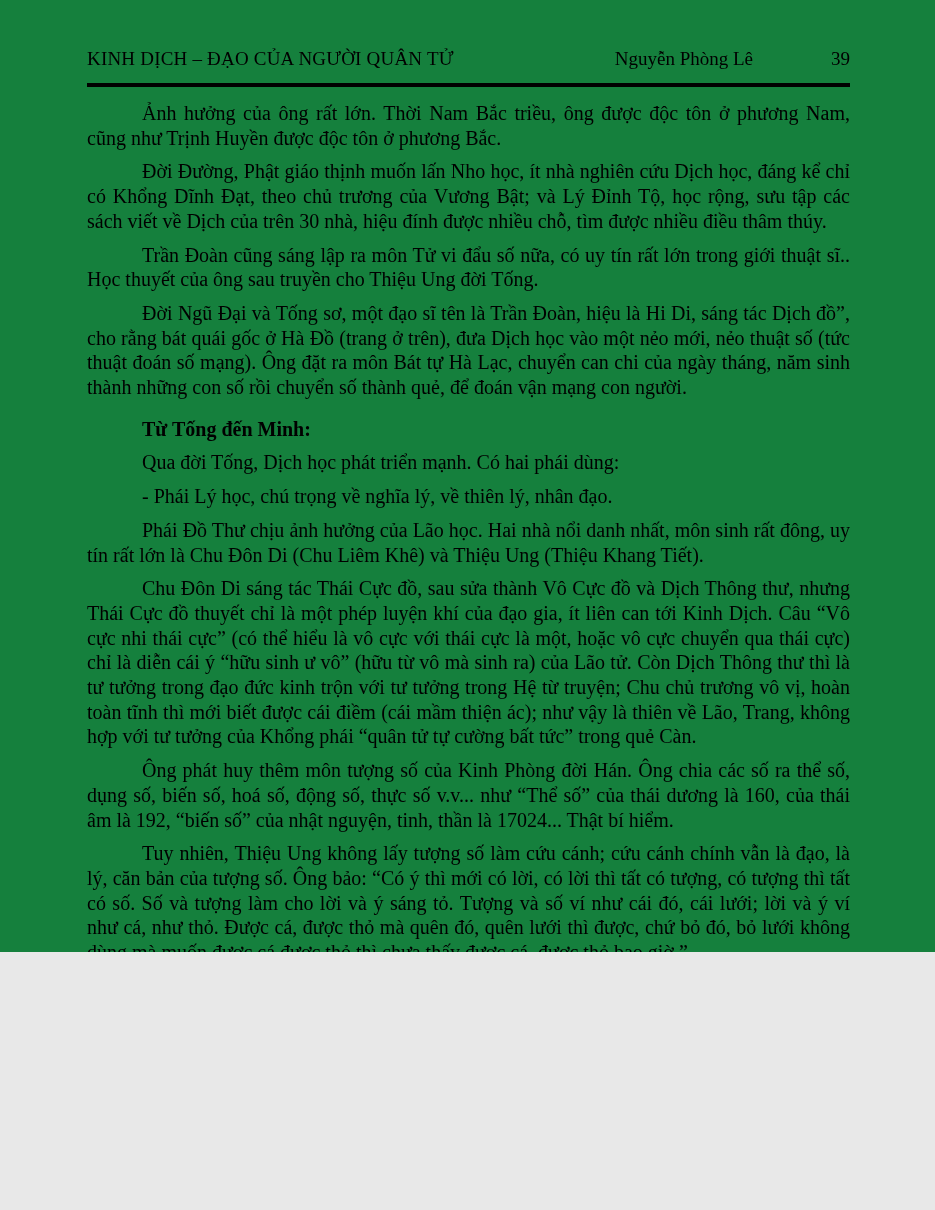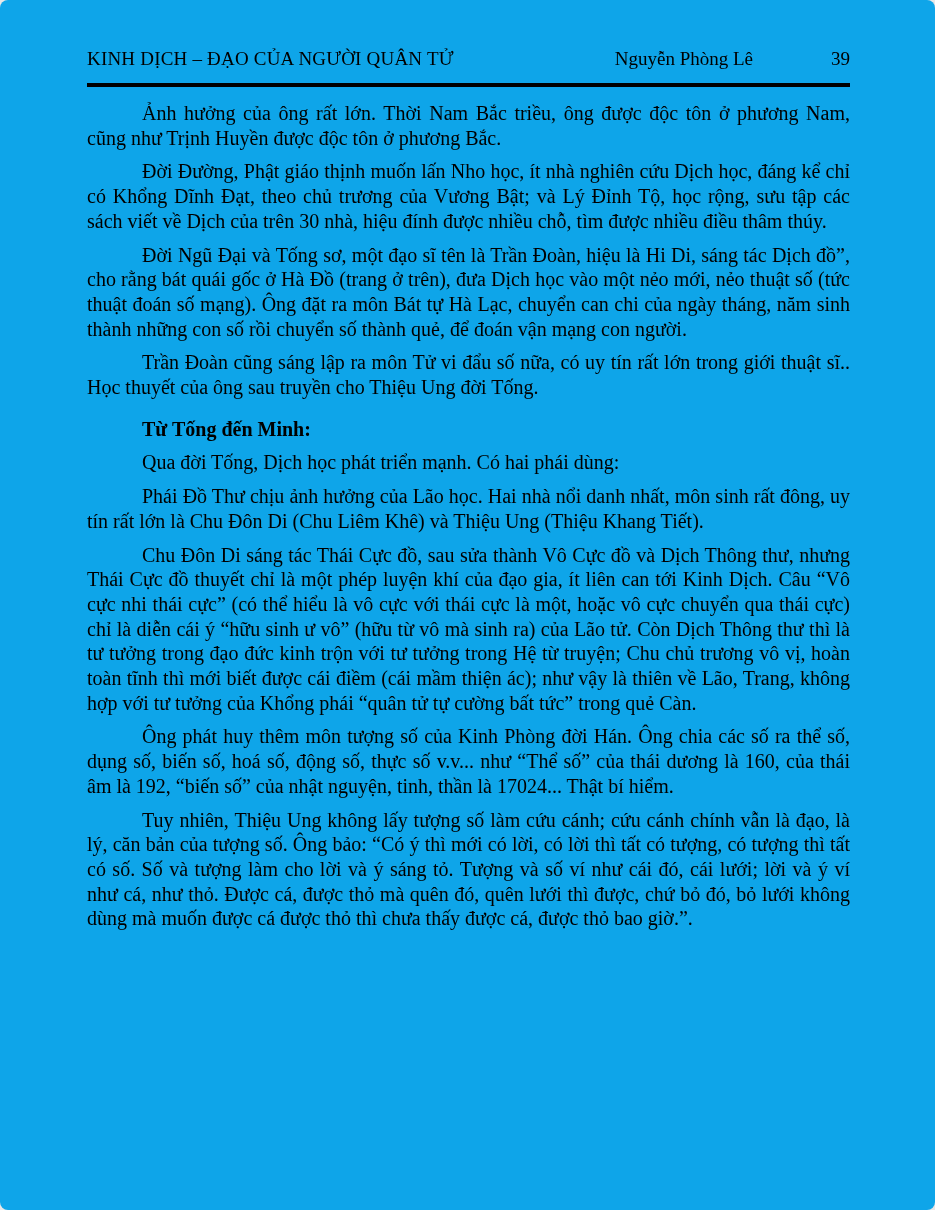--- a/index.html
+++ b/index.html
@@ -3,29 +3,28 @@
 <meta charset="utf-8">
 <style>
   html, body {
     margin: 0;
     padding: 0;
     background: #e8e8e8;
   }
   .page {
     position: relative;
     width: 935px;
-    height: 1210px;
+    height: 952px;
     margin: 0 auto;
-    background: #0ea5e9;
+    background: #15803d;
     box-sizing: border-box;
     padding: 48px 85px 0 87px;
     font-family: "Liberation Serif", "DejaVu Serif", serif;
     color: #000000;
     overflow: hidden;
-    border-radius: 8px;
   }
   .header {
     display: flex;
     justify-content: space-between;
     align-items: baseline;
     font-size: 19px;
     white-space: nowrap;
   }
   .header .book-title {
     flex: 1 1 auto;
@@ -68,23 +67,24 @@
     <span class="book-title">KINH DỊCH – ĐẠO CỦA NGƯỜI QUÂN TỬ</span>
     <span class="author">Nguyễn Phòng Lê</span>
     <span class="page-number">39</span>
   </div>
 
   <hr class="header-rule">
 
   <div class="body-text">
     <p>Ảnh hưởng của ông rất lớn. Thời Nam Bắc triều, ông được độc tôn ở phương Nam, cũng như Trịnh Huyền được độc tôn ở phương Bắc.</p>
     <p>Đời Đường, Phật giáo thịnh muốn lấn Nho học, ít nhà nghiên cứu Dịch học, đáng kể chỉ có Khổng Dĩnh Đạt, theo chủ trương của Vương Bật; và Lý Đỉnh Tộ, học rộng, sưu tập các sách viết về Dịch của trên 30 nhà, hiệu đính được nhiều chỗ, tìm được nhiều điều thâm thúy.</p>
+    <p>Trần Đoàn cũng sáng lập ra môn Tử vi đẩu số nữa, có uy tín rất lớn trong giới thuật sĩ.. Học thuyết của ông sau truyền cho Thiệu Ung đời Tống.</p>
     <p>Đời Ngũ Đại và Tống sơ, một đạo sĩ tên là Trần Đoàn, hiệu là Hi Di, sáng tác Dịch đồ”, cho rằng bát quái gốc ở Hà Đồ (trang ở trên), đưa Dịch học vào một nẻo mới, nẻo thuật số (tức thuật đoán số mạng). Ông đặt ra môn Bát tự Hà Lạc, chuyển can chi của ngày tháng, năm sinh thành những con số rồi chuyển số thành quẻ, để đoán vận mạng con người.</p>
-    <p>Trần Đoàn cũng sáng lập ra môn Tử vi đẩu số nữa, có uy tín rất lớn trong giới thuật sĩ.. Học thuyết của ông sau truyền cho Thiệu Ung đời Tống.</p>
     <p class="section-heading">Từ Tống đến Minh:</p>
     <p>Qua đời Tống, Dịch học phát triển mạnh. Có hai phái dùng:</p>
+    <p class="list-item">- Phái Lý học, chú trọng về nghĩa lý, về thiên lý, nhân đạo.</p>
     <p>Phái Đồ Thư chịu ảnh hưởng của Lão học. Hai nhà nổi danh nhất, môn sinh rất đông, uy tín rất lớn là Chu Đôn Di (Chu Liêm Khê) và Thiệu Ung (Thiệu Khang Tiết).</p>
     <p>Chu Đôn Di sáng tác Thái Cực đồ, sau sửa thành Vô Cực đồ và Dịch Thông thư, nhưng Thái Cực đồ thuyết chỉ là một phép luyện khí của đạo gia, ít liên can tới Kinh Dịch. Câu “Vô cực nhi thái cực” (có thể hiểu là vô cực với thái cực là một, hoặc vô cực chuyển qua thái cực) chỉ là diễn cái ý “hữu sinh ư vô” (hữu từ vô mà sinh ra) của Lão tử. Còn Dịch Thông thư thì là tư tưởng trong đạo đức kinh trộn với tư tưởng trong Hệ từ truyện; Chu chủ trương vô vị, hoàn toàn tĩnh thì mới biết được cái điềm (cái mầm thiện ác); như vậy là thiên về Lão, Trang, không hợp với tư tưởng của Khổng phái “quân tử tự cường bất tức” trong quẻ Càn.</p>
     <p>Ông phát huy thêm môn tượng số của Kinh Phòng đời Hán. Ông chia các số ra thể số, dụng số, biến số, hoá số, động số, thực số v.v... như “Thể số” của thái dương là 160, của thái âm là 192, “biến số” của nhật nguyện, tinh, thần là 17024... Thật bí hiểm.</p>
     <p>Tuy nhiên, Thiệu Ung không lấy tượng số làm cứu cánh; cứu cánh chính vẫn là đạo, là lý, căn bản của tượng số. Ông bảo: “Có ý thì mới có lời, có lời thì tất có tượng, có tượng thì tất có số. Số và tượng làm cho lời và ý sáng tỏ. Tượng và số ví như cái đó, cái lưới; lời và ý ví như cá, như thỏ. Được cá, được thỏ mà quên đó, quên lưới thì được, chứ bỏ đó, bỏ lưới không dùng mà muốn được cá được thỏ thì chưa thấy được cá, được thỏ bao giờ.”.</p>
   </div>
 
 </div>
 
 </body></html>

